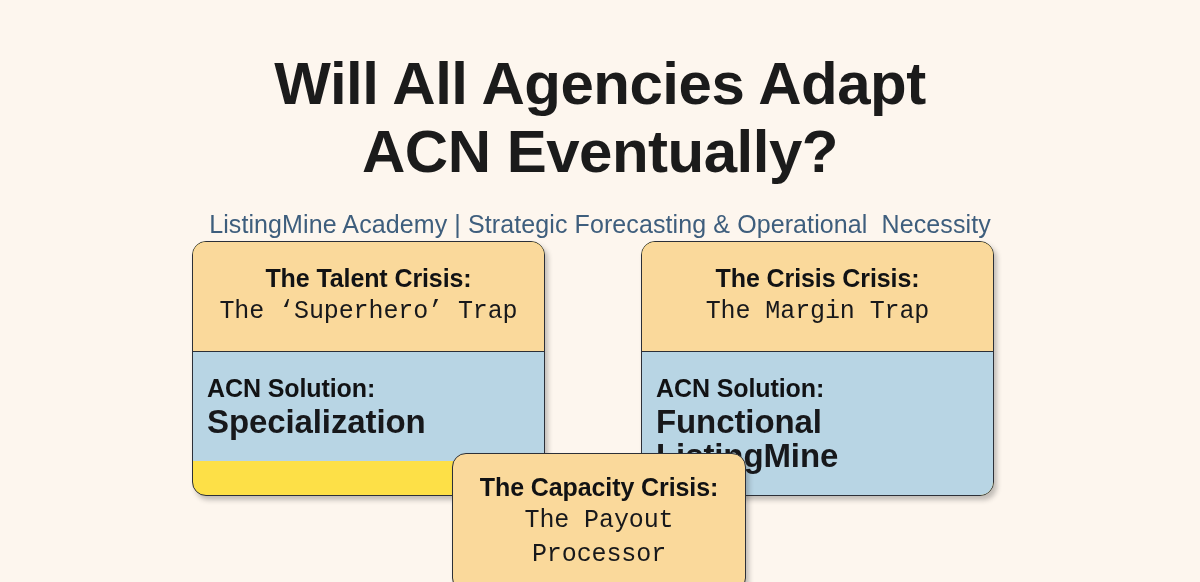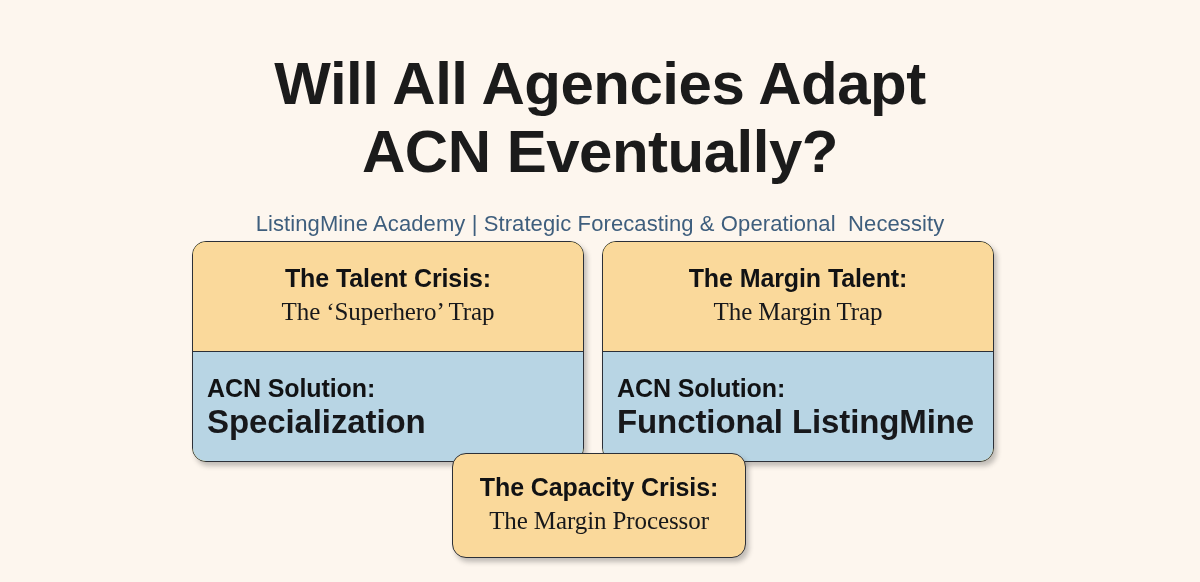--- a/index.html
+++ b/index.html
@@ -41,38 +41,38 @@
     letter-spacing: -0.5px;
     white-space: pre-line;
   }
 
   .page-subtitle {
     margin: 0;
     padding-top: 20px;
     color: #3E5E7D;
     font-family: "Liberation Sans", sans-serif;
     font-weight: 400;
-    font-size: 22px;
+    font-size: 25px;
     line-height: 28px;
     letter-spacing: 0.1px;
     white-space: pre;
   }
 
   
   .cards-row {
     position: absolute;
     left: 192px;
     top: 241px;
     width: 802px;
     display: flex;
     justify-content: space-between;
   }
 
   .card {
-    width: 392px;
+    width: 353px;
     box-sizing: border-box;
     border: 1.6px solid #2C3038;
     border-radius: 14px;
     overflow: hidden;
     background: #fde047;
     box-shadow: 3px 4px 5px rgba(40, 40, 40, 0.28);
   }
 
   .card-problem {
     background: #FAD99B;
@@ -91,21 +91,21 @@
     color: #111214;
     font-family: "Liberation Sans", sans-serif;
     font-weight: 700;
     font-size: 25px;
     line-height: 33px;
     letter-spacing: -0.1px;
   }
 
   .crisis-detail {
     color: #17181B;
-    font-family: Liberation Serif, serif;
+    font-family: Liberation Mono, monospace;
     font-weight: 400;
     font-size: 25px;
     line-height: 34px;
     letter-spacing: -0.1px;
   }
 
   .solution-heading {
     color: #111214;
     font-family: "Liberation Sans", sans-serif;
     font-weight: 700;
@@ -161,31 +161,31 @@
         <div class="crisis-detail">The ‘Superhero’ Trap</div>
       </div>
       <div class="card-solution">
         <div class="solution-heading">ACN Solution:</div>
         <div class="solution-detail">Specialization</div>
       </div>
     </div>
 
     <div class="card">
       <div class="card-problem">
-        <div class="crisis-heading">The Margin Talent:</div>
+        <div class="crisis-heading">The Crisis Crisis:</div>
         <div class="crisis-detail">The Margin Trap</div>
       </div>
       <div class="card-solution">
         <div class="solution-heading">ACN Solution:</div>
         <div class="solution-detail">Functional ListingMine</div>
       </div>
     </div>
 
   </div>
 
   <div class="card-bottom-wrap">
     <div class="card-bottom">
       <div class="crisis-heading">The Capacity Crisis:</div>
-      <div class="crisis-detail">The Margin Processor</div>
+      <div class="crisis-detail">The Payout Processor</div>
     </div>
   </div>
 
 </div>
 
 </body></html>

